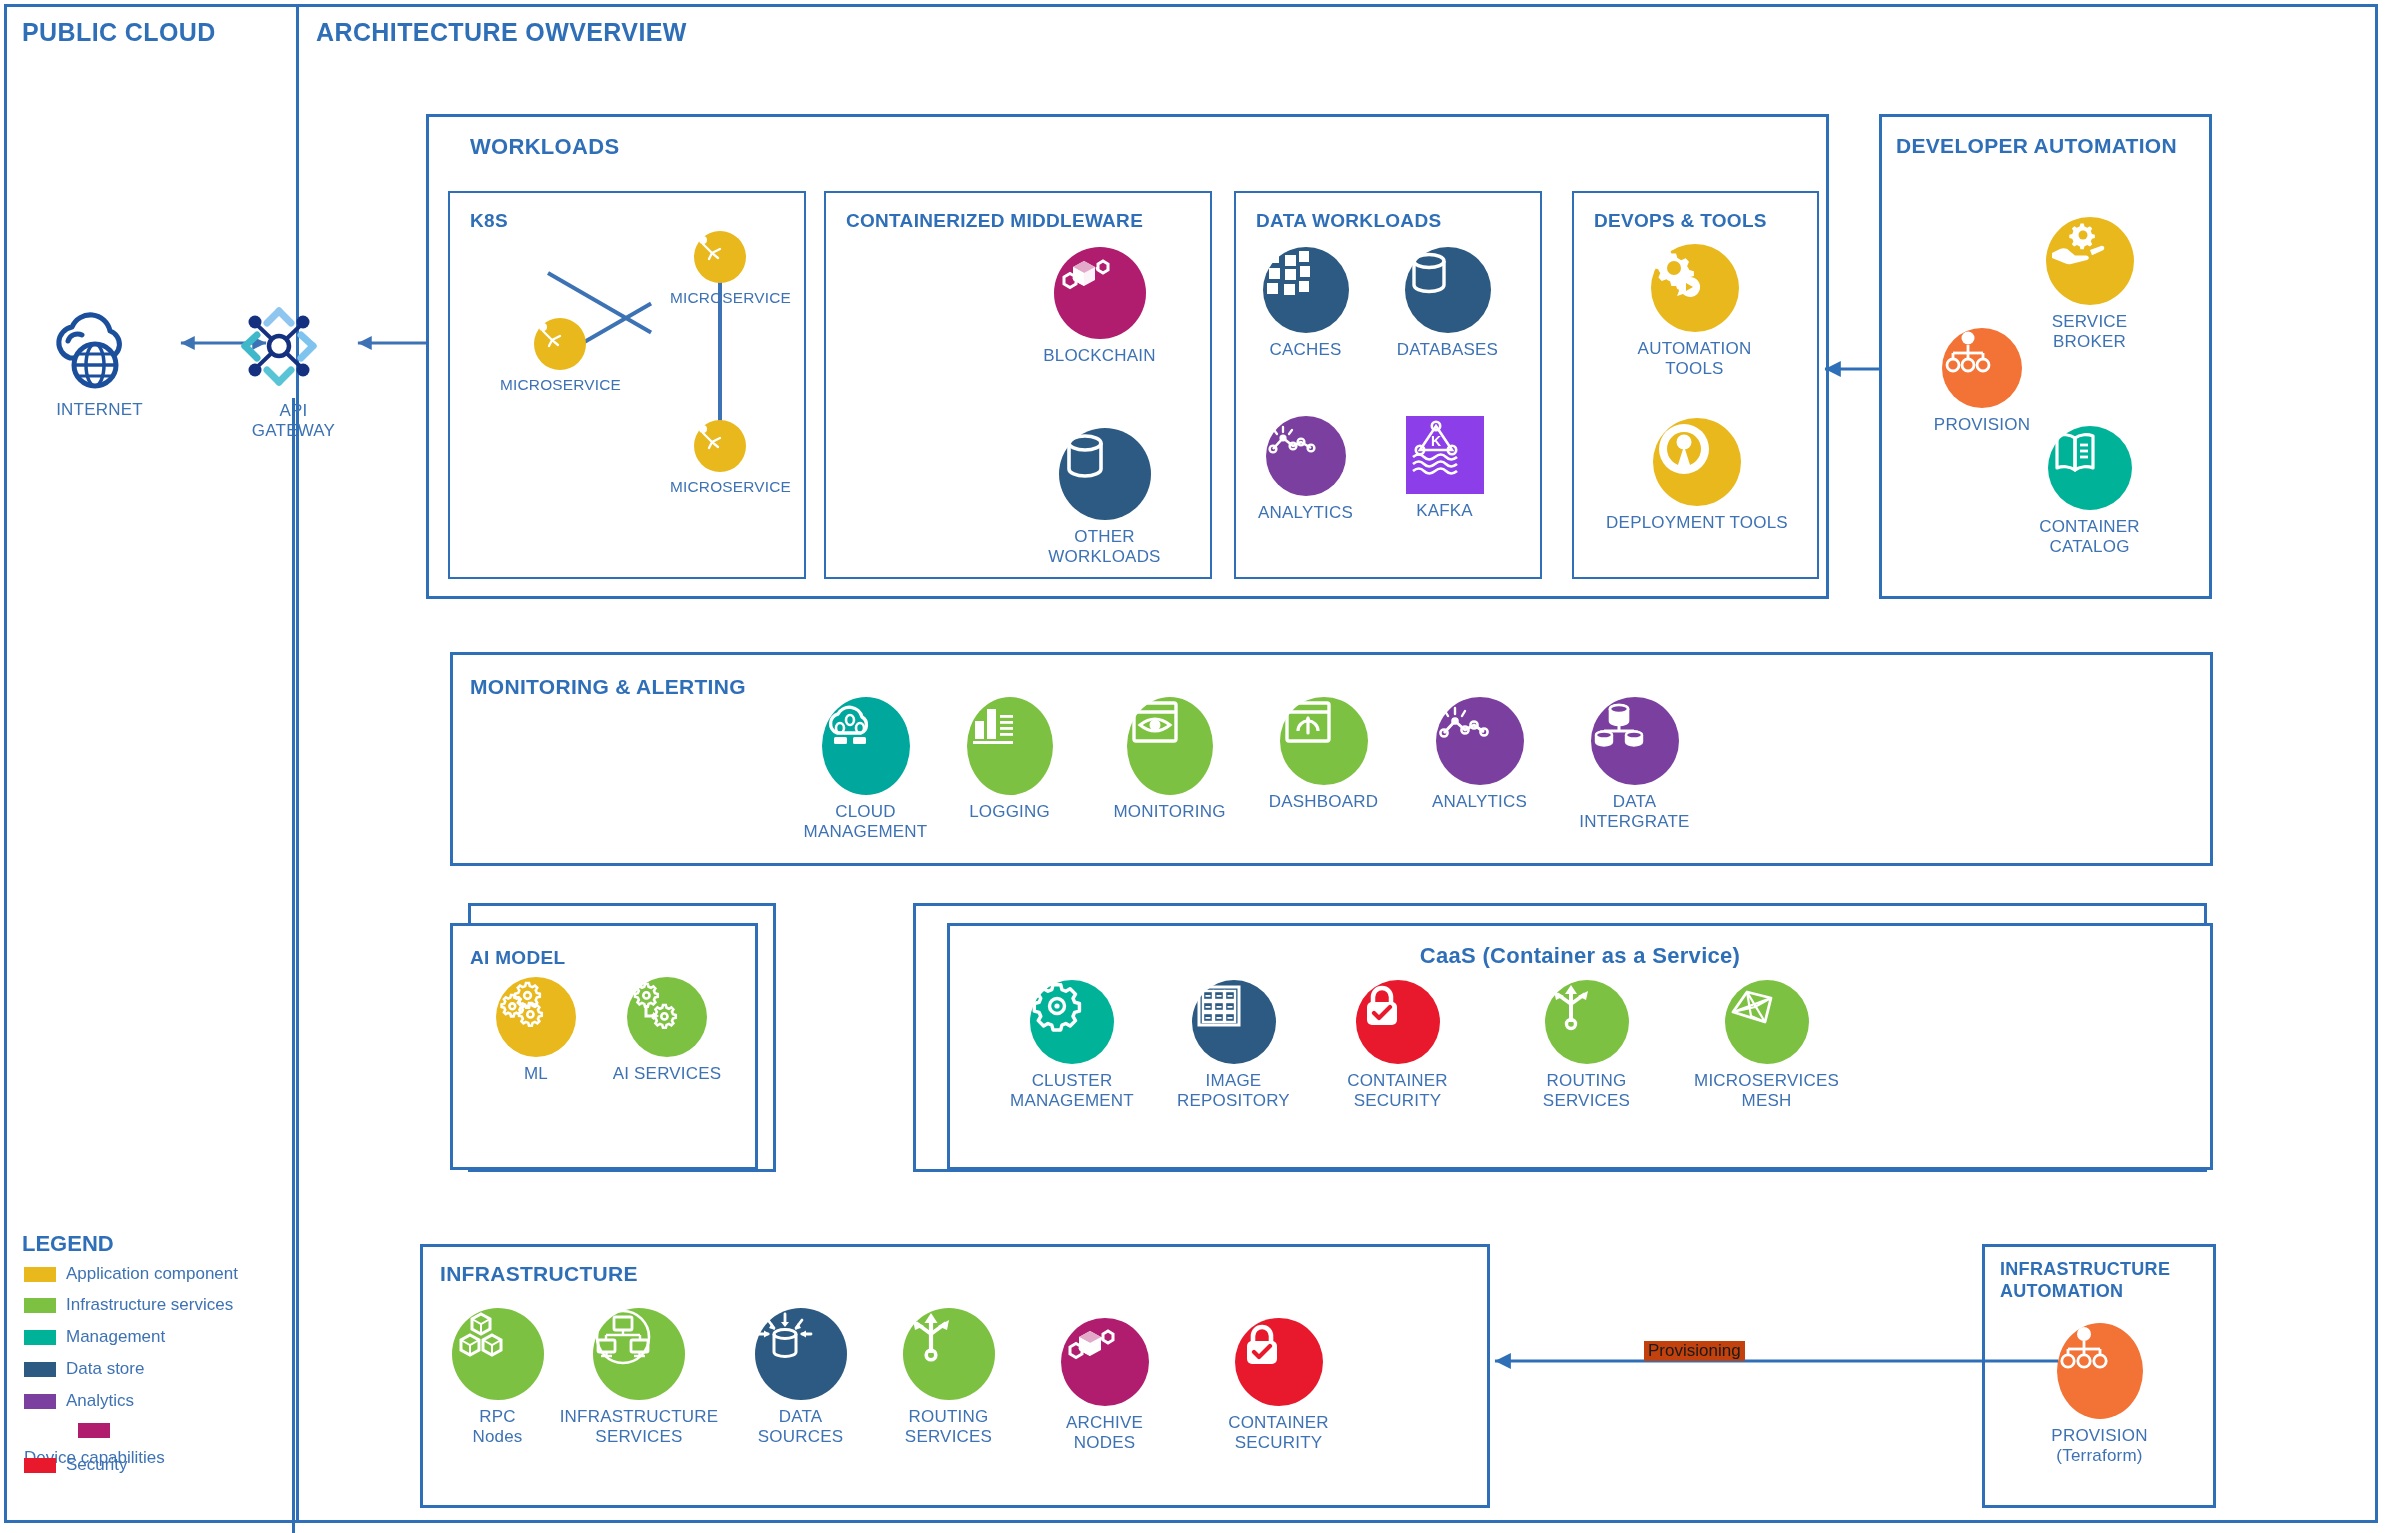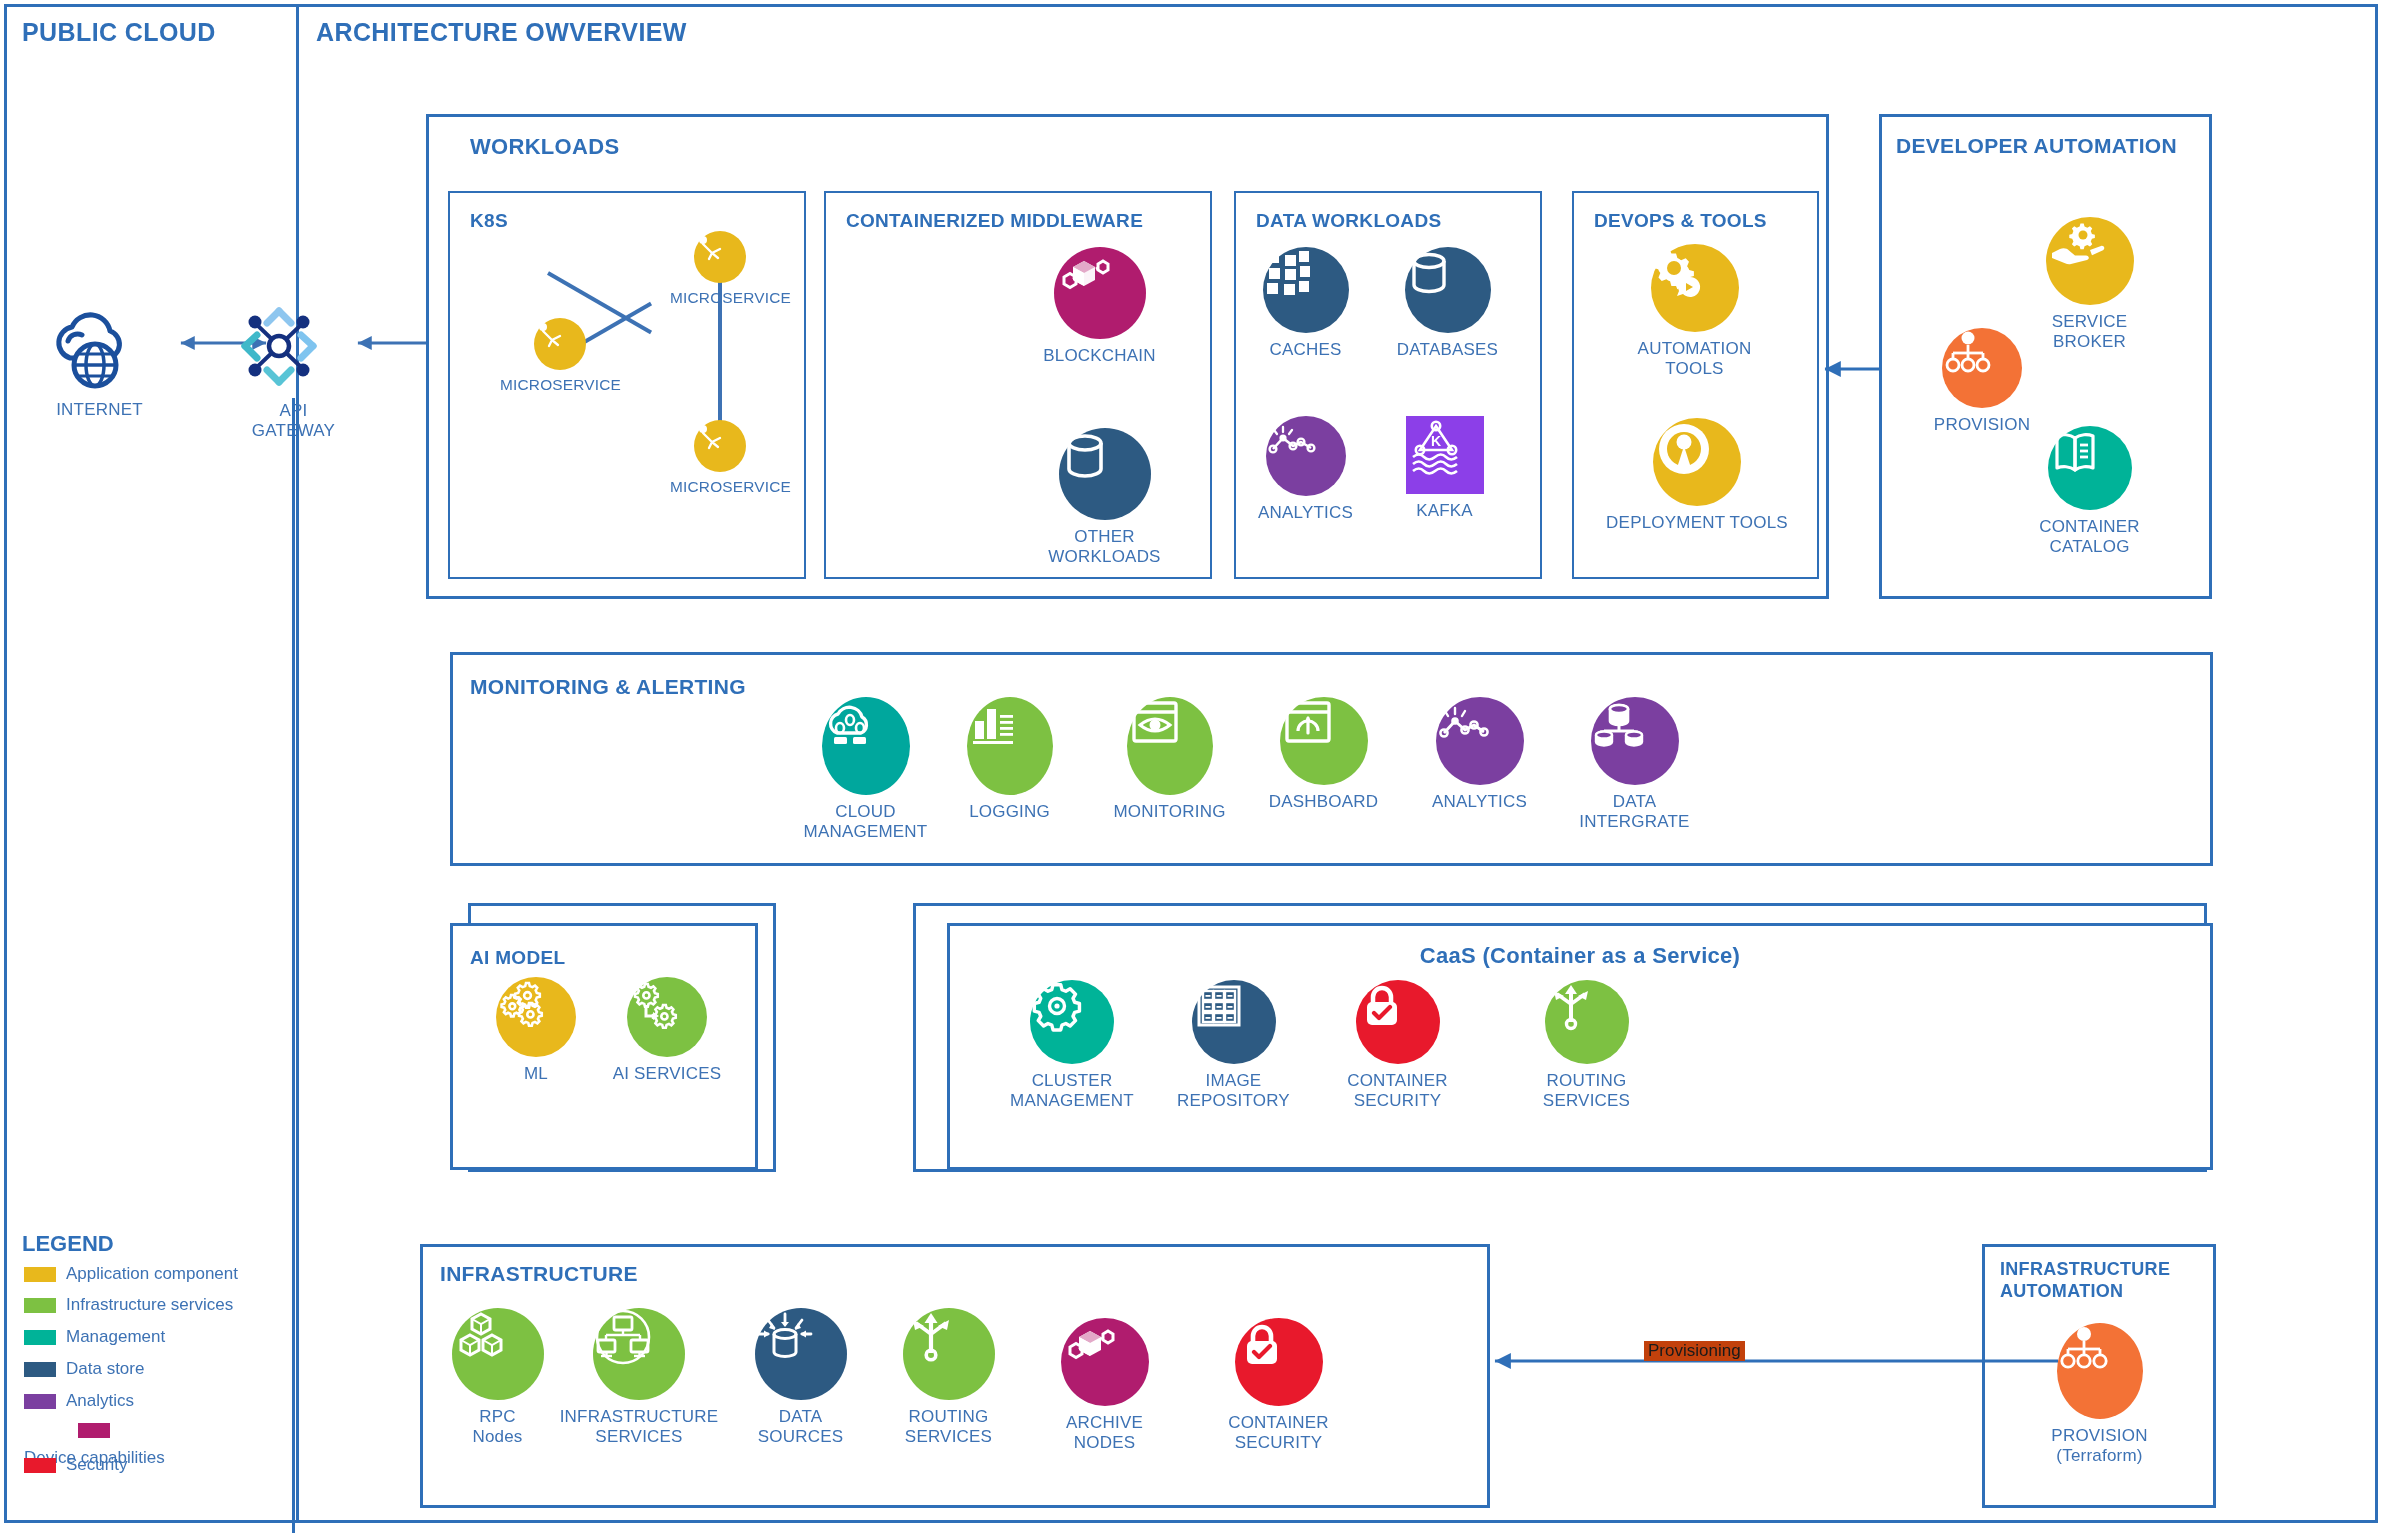--- a/index.html
+++ b/index.html
@@ -556,20 +556,30 @@
         <path d="M26 24 L12 14" stroke="#fff" stroke-width="3.6" fill="none"></path>
         <path d="M9 11 l2 9 l8 -4 Z" fill="#fff"></path>
         <path d="M26 24 L40 14" stroke="#fff" stroke-width="3.6" fill="none"></path>
         <path d="M43 11 l-2 9 l-8 -4 Z" fill="#fff"></path>
       </svg>
     </div>
     <div class="caption">ROUTING
 SERVICES</div>
   </div>
 
+  <div class="node" style="left:1677px;top:980px;width:179px;z-index:3;">
+    <div class="badge circle" style="width:84px;height:84px;background:#7dc142;">
+      <svg width="56" height="52" viewBox="0 0 56 52">
+        <path d="M8 32 L22 12 L46 18 L40 42 Z" fill="none" stroke="#fff" stroke-width="2.8" stroke-linejoin="round"></path>
+        <path d="M8 32 L46 18 M22 12 L40 42 M8 32 L30 27 L46 18 M22 12 L26 36 L40 42" fill="none" stroke="#fff" stroke-width="2.2"></path>
+      </svg>
+    </div>
+    <div class="caption">MICROSERVICES
+MESH</div>
+  </div>
 
   <div class="panel" style="left:420px;top:1244px;width:1070px;height:264px;"></div>
   <div class="panel-title" style="left:440px;top:1262px;font-size:21px;">INFRASTRUCTURE</div>
 
   <div class="node" style="left:443px;top:1308px;width:109px;">
     <div class="badge circle" style="width:92px;height:92px;background:#7dc142;">
       <svg width="58" height="56" viewBox="0 0 58 56">
         <g fill="none" stroke="#fff" stroke-width="3">
           <path d="M29 6 l9 5 l0 10 l-9 5 l-9 -5 l0 -10 Z"></path>
           <path d="M18 27 l9 5 l0 10 l-9 5 l-9 -5 l0 -10 Z"></path>

